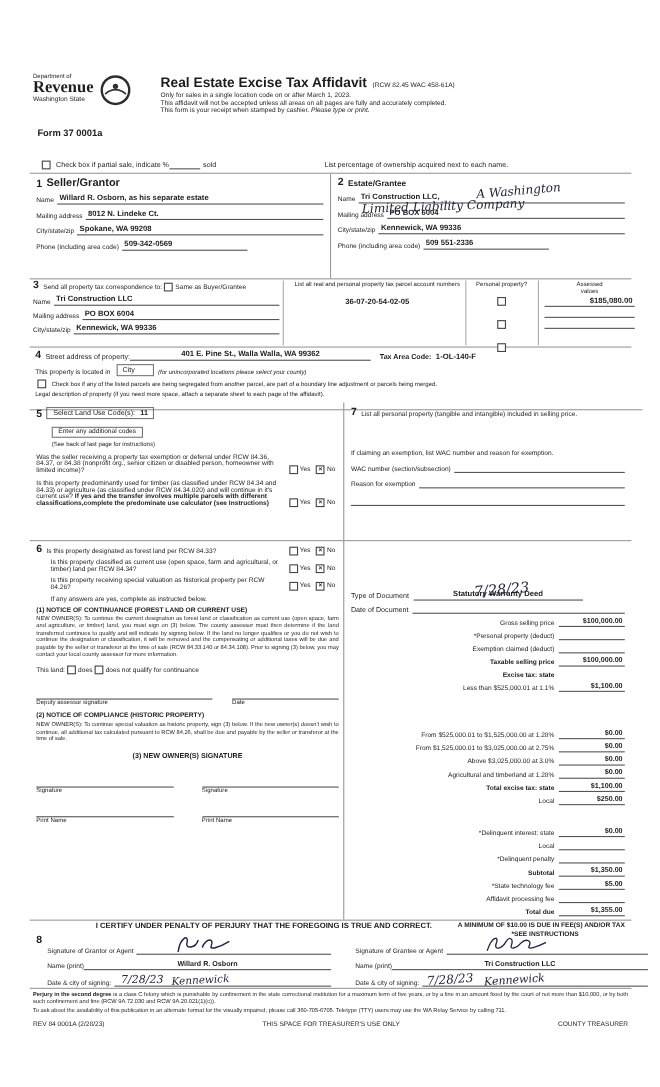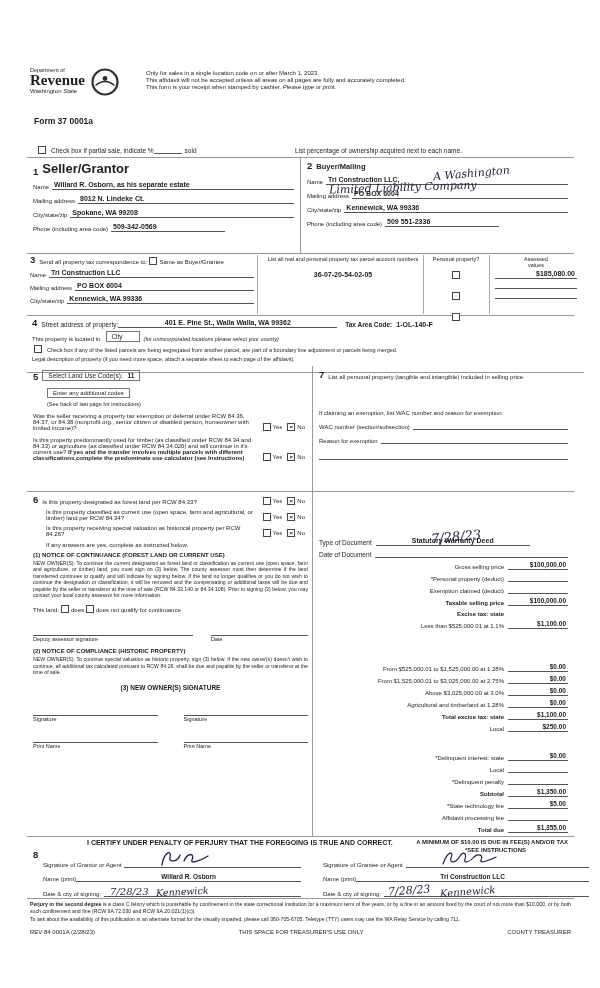--- a/index.html
+++ b/index.html
@@ -55,40 +55,44 @@
       <div class="f6">Washington State</div>
     </div>
     <svg width="30" height="30" viewBox="0 0 30 30">
       <circle cx="15" cy="15" r="12.5" fill="none" stroke="#2e2e2e" stroke-width="2.2"></circle>
       <path d="M5.5 18.5 Q15 10.5 24.5 18.5" fill="none" stroke="#2e2e2e" stroke-width="1.4"></path>
       <circle cx="15" cy="11.5" r="2.4" fill="#2e2e2e"></circle>
     </svg>
   </div>
 
   <div class="abs" style="left:146px;top:68px;width:426px">
+    <div style="display:flex;align-items:baseline;gap:5px">
+      <span class="b" style="font-size:12.5px">Real Estate Excise Tax Affidavit</span>
+      <span class="f6">(RCW 82.45 WAC 458-61A)</span>
+    </div>
     <div class="f6 mt2">Only for sales in a single location code on or after March 1, 2023.</div>
     <div class="f6" style="margin-top:1px">This affidavit will not be accepted unless all areas on all pages are fully and accurately completed.</div>
     <div class="f6" style="margin-top:1px"><span>This form is your receipt when stamped by cashier. </span><span class="i">Please type or print.</span></div>
   </div>
 
   <div class="abs b" style="left:34px;top:116px;font-size:8.5px">Form 37 0001a</div>
 
   <div class="abs frow" style="left:36px;top:146px">
     <span class="cb"></span>
     <span class="f65 ml3">Check box if partial sale, indicate %</span>
     <span class="uline" style="width:28px;height:7px"></span>
     <span class="f65 ml3">sold</span>
   </div>
   <div class="abs f65" style="left:295px;top:147px">List percentage of ownership acquired next to each name.</div>
 
   <div class="sect" style="top:157px;height:95px;border-top:1px solid #999;display:flex">
     <div class="half">
       <div class="frow">
         <span class="num">1</span>
-        <span class="b" style="font-size:13px">Seller/Grantor</span>
+        <span class="b" style="font-size:10px">Seller/Grantor</span>
       </div>
       <div class="frow mt5">
           <span class="lbl">Name</span>
           <span class="uval grow">Willard R. Osborn, as his separate estate</span>
         </div>
       <div class="frow mt5">
           <span class="lbl">Mailing address</span>
           <span class="uval grow">8012 N. Lindeke Ct.</span>
         </div>
       <div class="frow mt5">
@@ -96,21 +100,21 @@
           <span class="uval grow">Spokane, WA 99208</span>
         </div>
       <div class="frow mt5">
           <span class="lbl">Phone (including area code)</span>
           <span class="uval" style="width:110px">509-342-0569</span>
         </div>
     </div>
     <div class="half divl">
       <div class="frow">
         <span class="num">2</span>
-        <span class="b" style="font-size:7.5px">Buyer/Mailing</span>
+        <span class="b" style="font-size:7.5px">Estate/Grantee</span>
       </div>
       <div class="frow mt5">
           <span class="lbl">Name</span>
           <span class="uval grow">Tri Construction LLC,</span>
         </div>
       <div class="frow mt5">
           <span class="lbl">Mailing address</span>
           <span class="uval grow">PO BOX 6004</span>
         </div>
       <div class="frow mt5">

